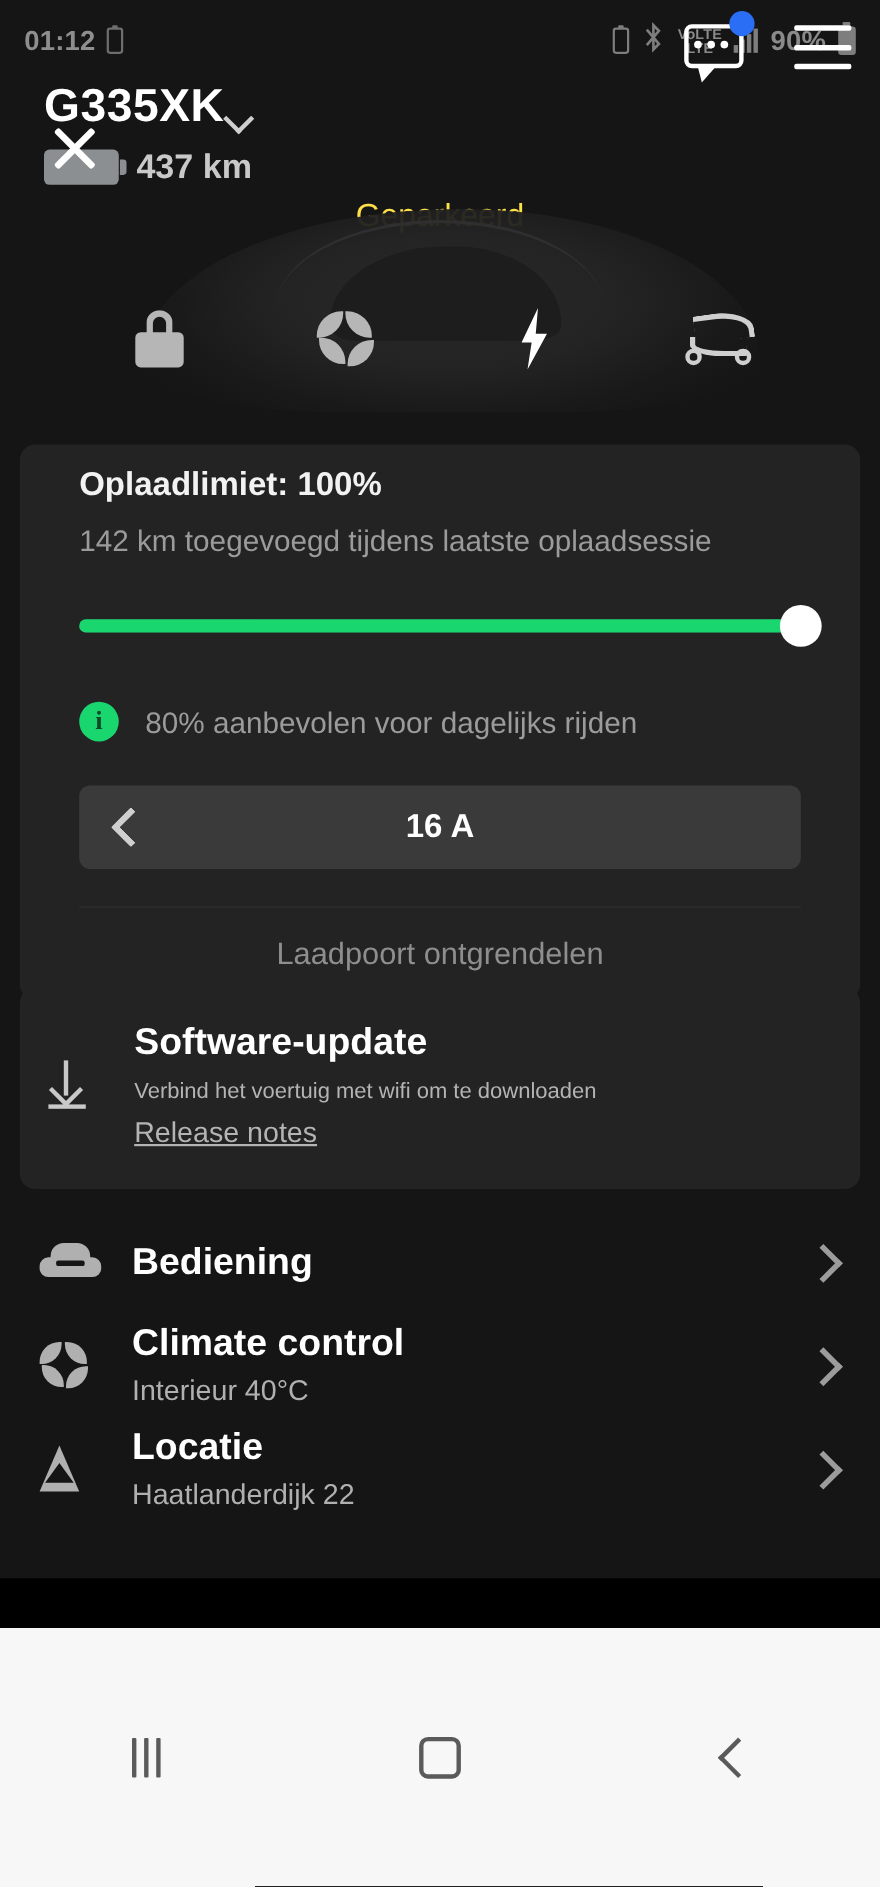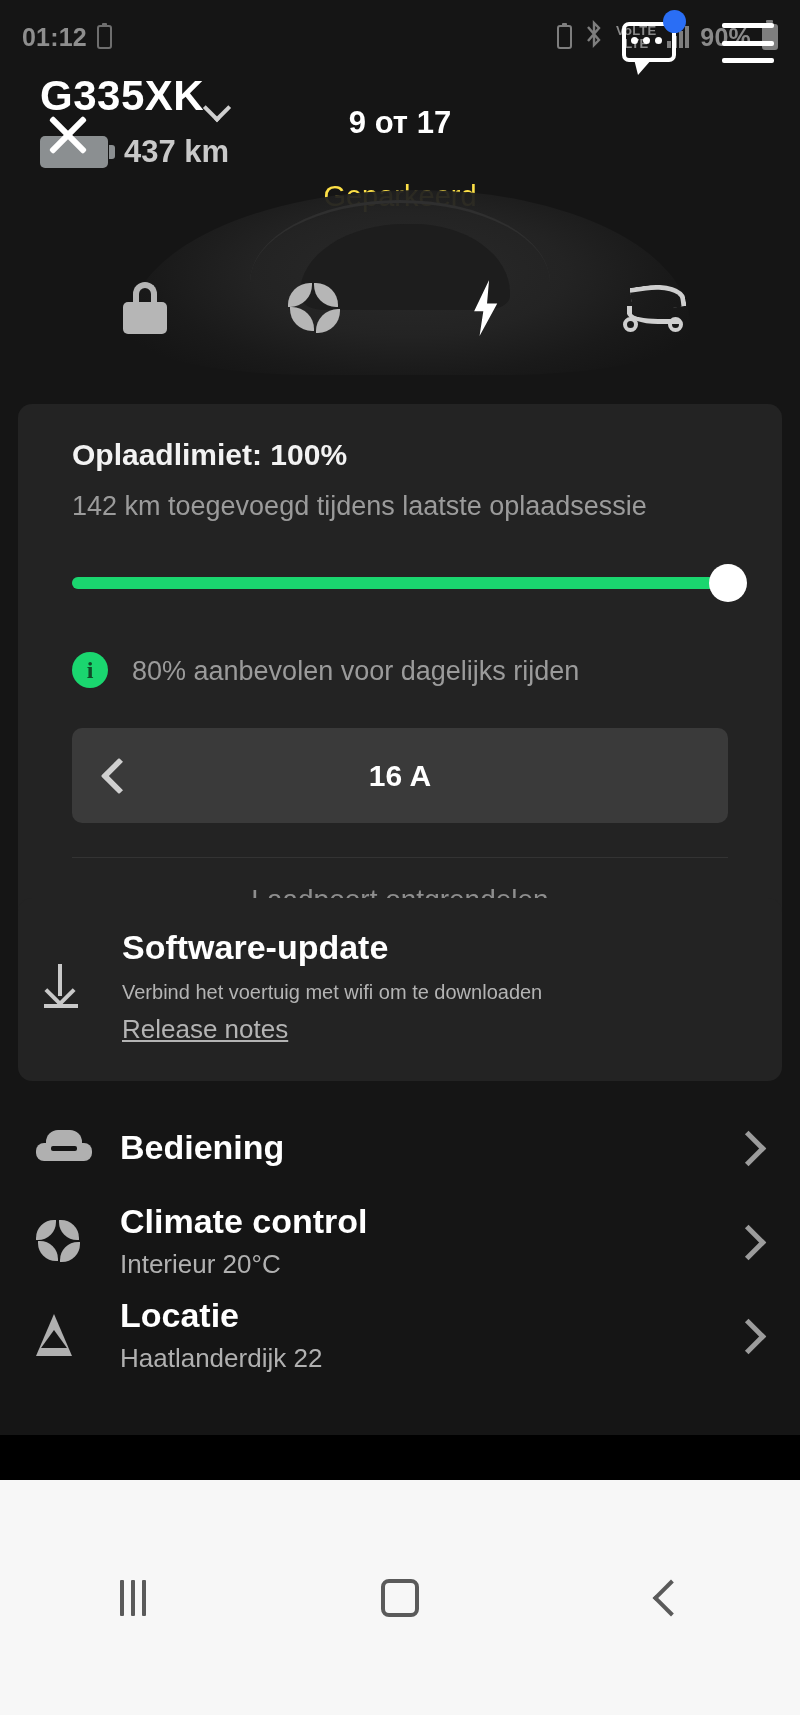--- a/index.html
+++ b/index.html
@@ -187,21 +187,21 @@
     position:absolute; right: 4px; bottom: 0px; width: 15px; height: 15px;
     border: 4px solid #cfcfcf; border-radius: 50%;
   }
 
   
   .card {
     position: absolute; left: 18px; width: 764px;
     background: #232323; border-radius: 14px;
   }
   #charge-card { top: 404px; }
-  .card-pad { padding: 34px 54px 0; }
+  .card-pad { padding: 20px 54px 0; }
   .charge-title { font-size: 30px; font-weight: 700; color: #f2f2f2; }
   .charge-sub { margin-top: 19px; font-size: 27px; color: #9b9b9b; }
   .slider-row { margin-top: 42px; padding: 0 0 0 0; position: relative; height: 40px; }
   .slider-track {
     position:absolute; left: 0; top: 13px; width: 100%; height: 12px;
     background: #3a3a3a; border-radius: 6px;
   }
   .slider-fill {
     position:absolute; left: 0; top: 13px; height: 12px;
     background: #1ad66f; border-radius: 6px;
@@ -213,21 +213,21 @@
   .tip-row { margin-top: 38px; display: flex; align-items: flex-start; gap: 24px; }
   .tip-info {
     flex: 0 0 auto; width: 36px; height: 36px; border-radius: 50%;
     background: #1ad66f; color: #114a28; font-size: 24px; font-weight: 700;
     display:flex; align-items:center; justify-content:center; margin-top: 10px;
     font-family: "Liberation Serif", serif;
   }
   .tip-title { font-size: 28px; color: #1ad66f; font-weight: 400; }
   .tip-sub { margin-top: 14px; font-size: 27px; color: #9b9b9b; }
   .amp-row {
-    margin: 40px 0 0; height: 95px; background: #3a3a3a; border-radius: 10px;
+    margin: 40px 0 0; height: 76px; background: #3a3a3a; border-radius: 10px;
     display:flex; align-items:center; position: relative;
   }
   .amp-prev {
     position:absolute; left: 26px; width: 34px; height: 34px;
   }
   .amp-prev::before{
     content:""; position:absolute; left: 8px; top: 4px; width: 20px; height: 20px;
     border-left: 6px solid #cfcfcf; border-bottom: 6px solid #cfcfcf;
     transform: rotate(45deg); border-radius: 2px;
   }
@@ -383,21 +383,20 @@
       <div class="veh-stats">
         <div class="veh-range-row">
           <span class="batt-range"></span>
           <span class="range-text">437 km</span>
         </div>
         <div class="veh-state">Geparkeerd</div>
       </div>
     </div>
 
     <div class="close-x"></div>
-    <div class="counter-overlay">9 от 17</div>
 
     <div class="car-stage">
       <div class="car-silhouette"></div>
       <div class="car-roof"></div>
       <div class="car-window"></div>
 
       <div class="quick-actions">
         <span class="qa">
           <span class="ico-lock">
             <span class="shackle"></span>
@@ -488,21 +487,21 @@
         <span class="mi-icon">
           <span class="ico-fan-s">
               <span></span>
               <span></span>
               <span></span>
               <span></span>
             </span>
         </span>
         <span class="mi-text">
           <div class="mi-title">Climate control</div>
-          <div class="mi-sub">Interieur 20°C</div>
+          <div class="mi-sub">Interieur 40°C</div>
         </span>
         <span class="chev-right"></span>
       </div>
 
       <div class="menu-item">
         <span class="mi-icon">
           <span class="ico-nav"></span>
         </span>
         <span class="mi-text">
           <div class="mi-title">Locatie</div>

